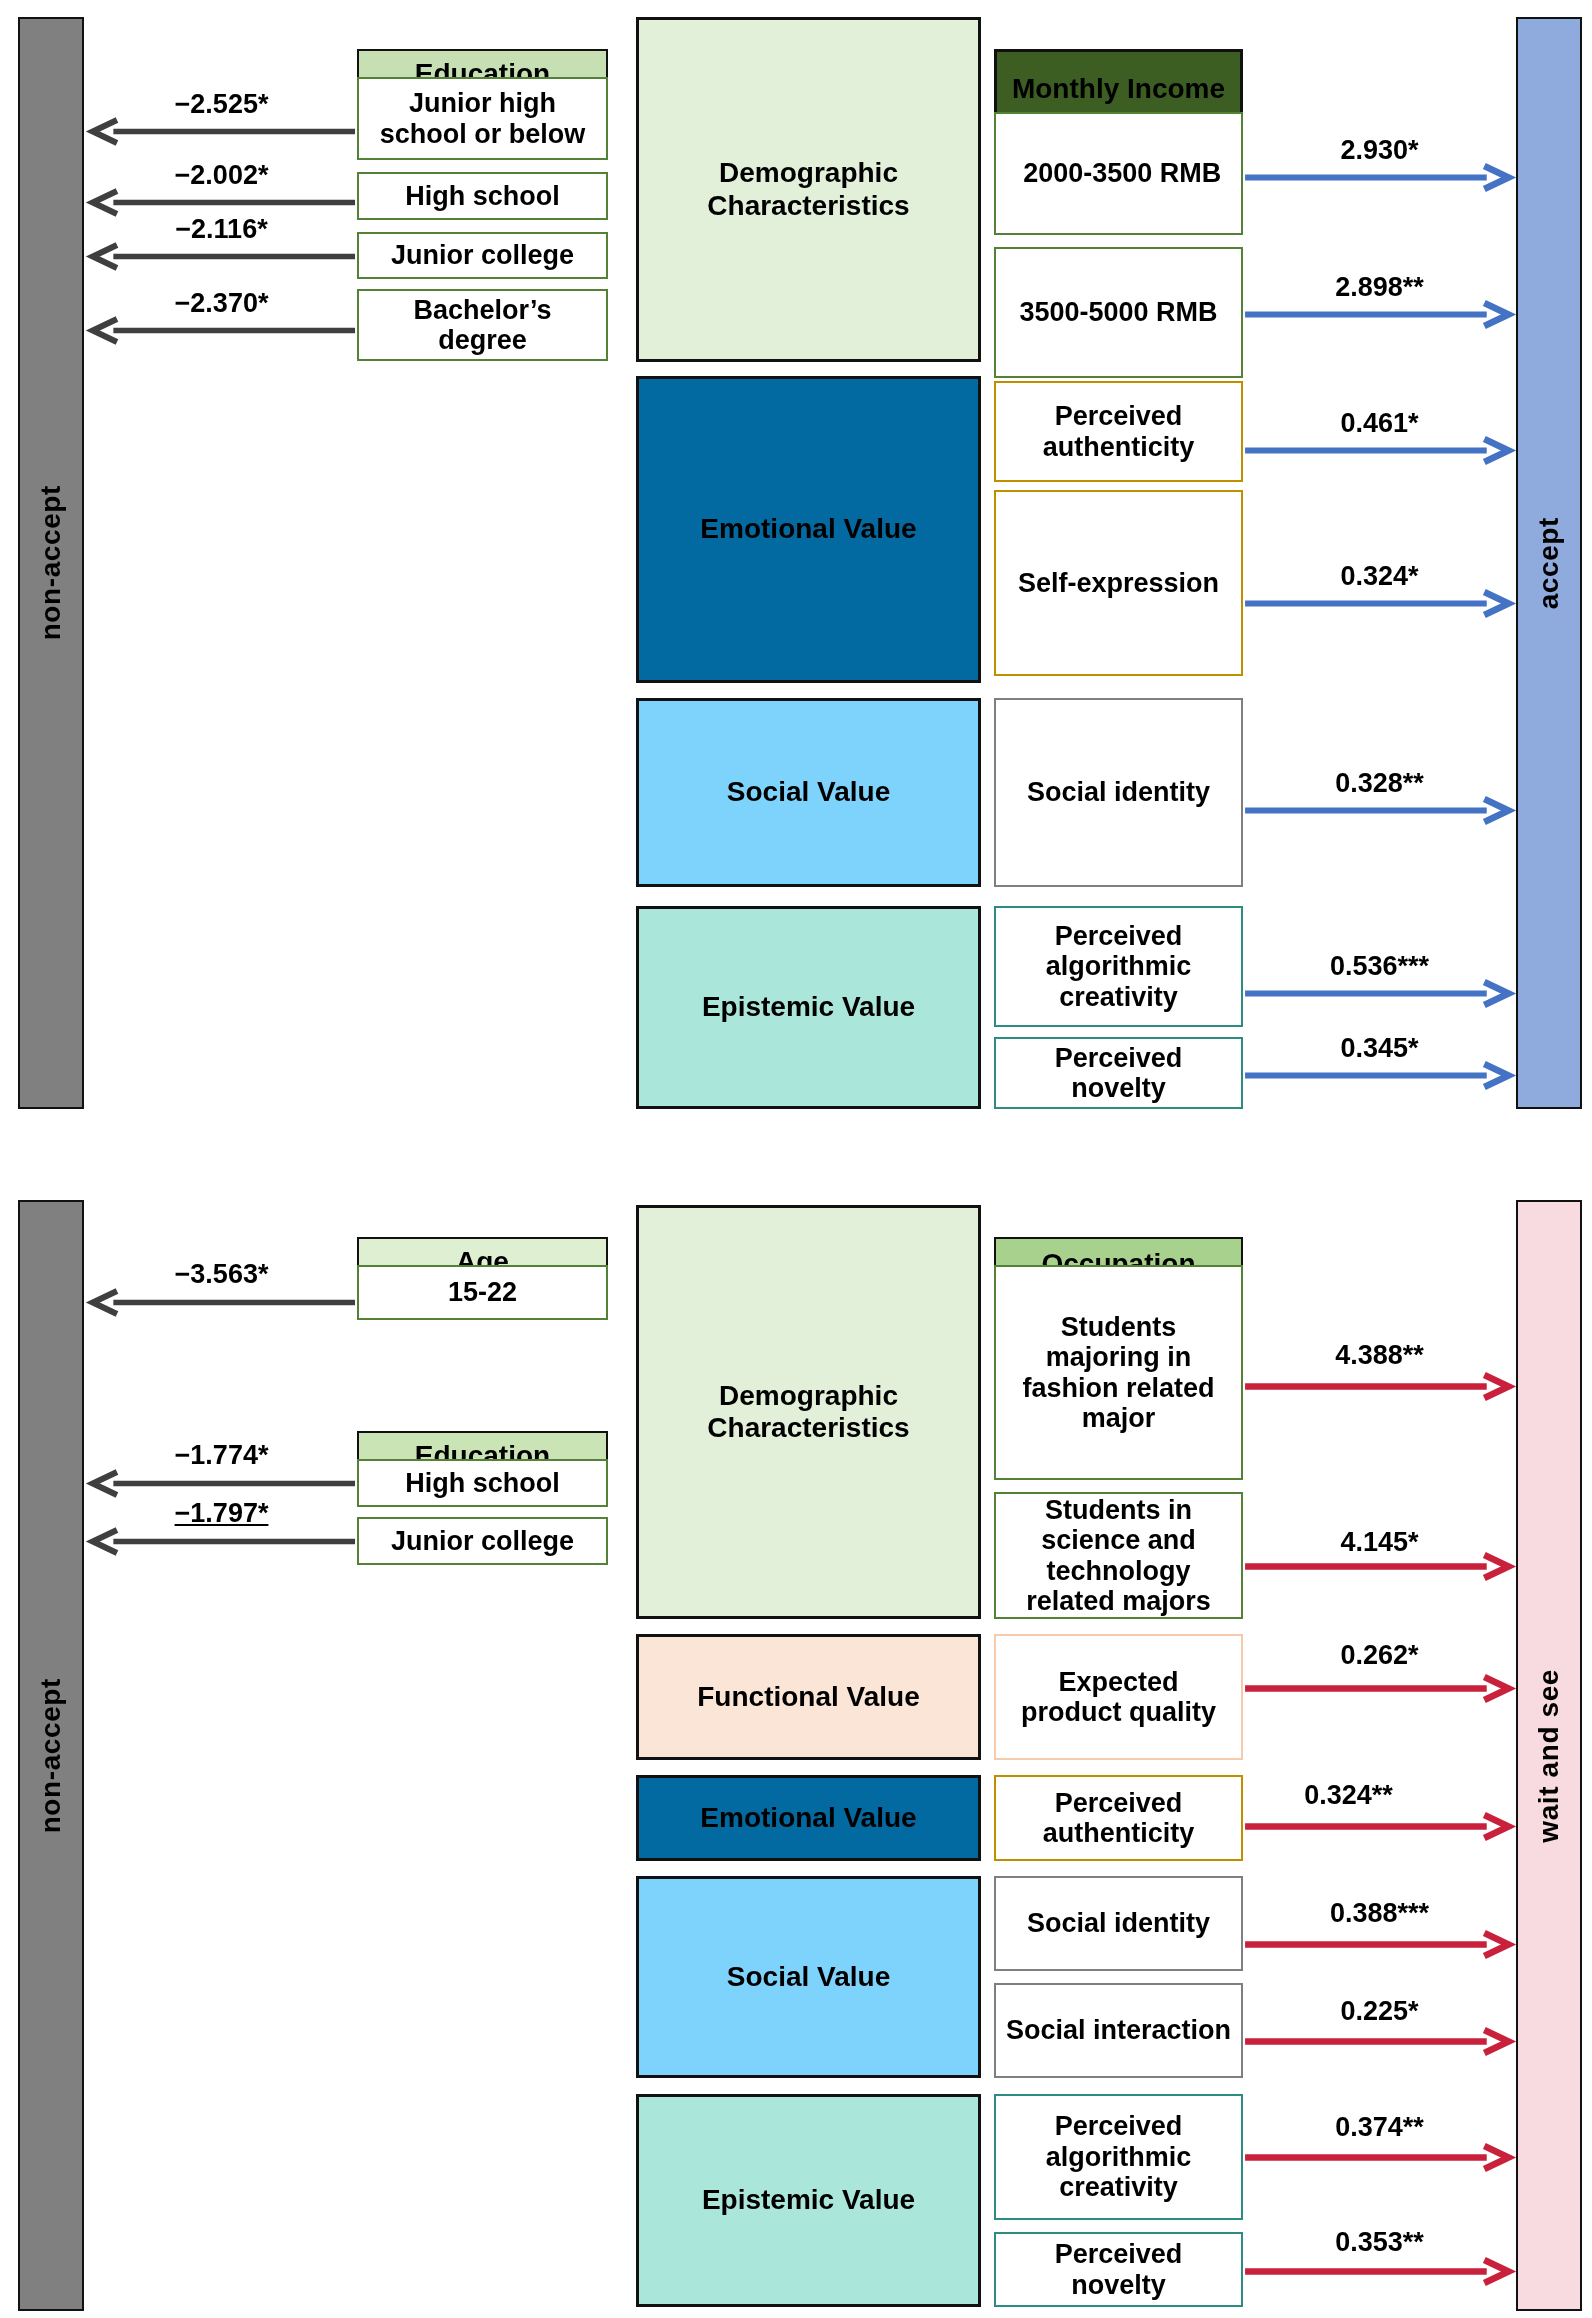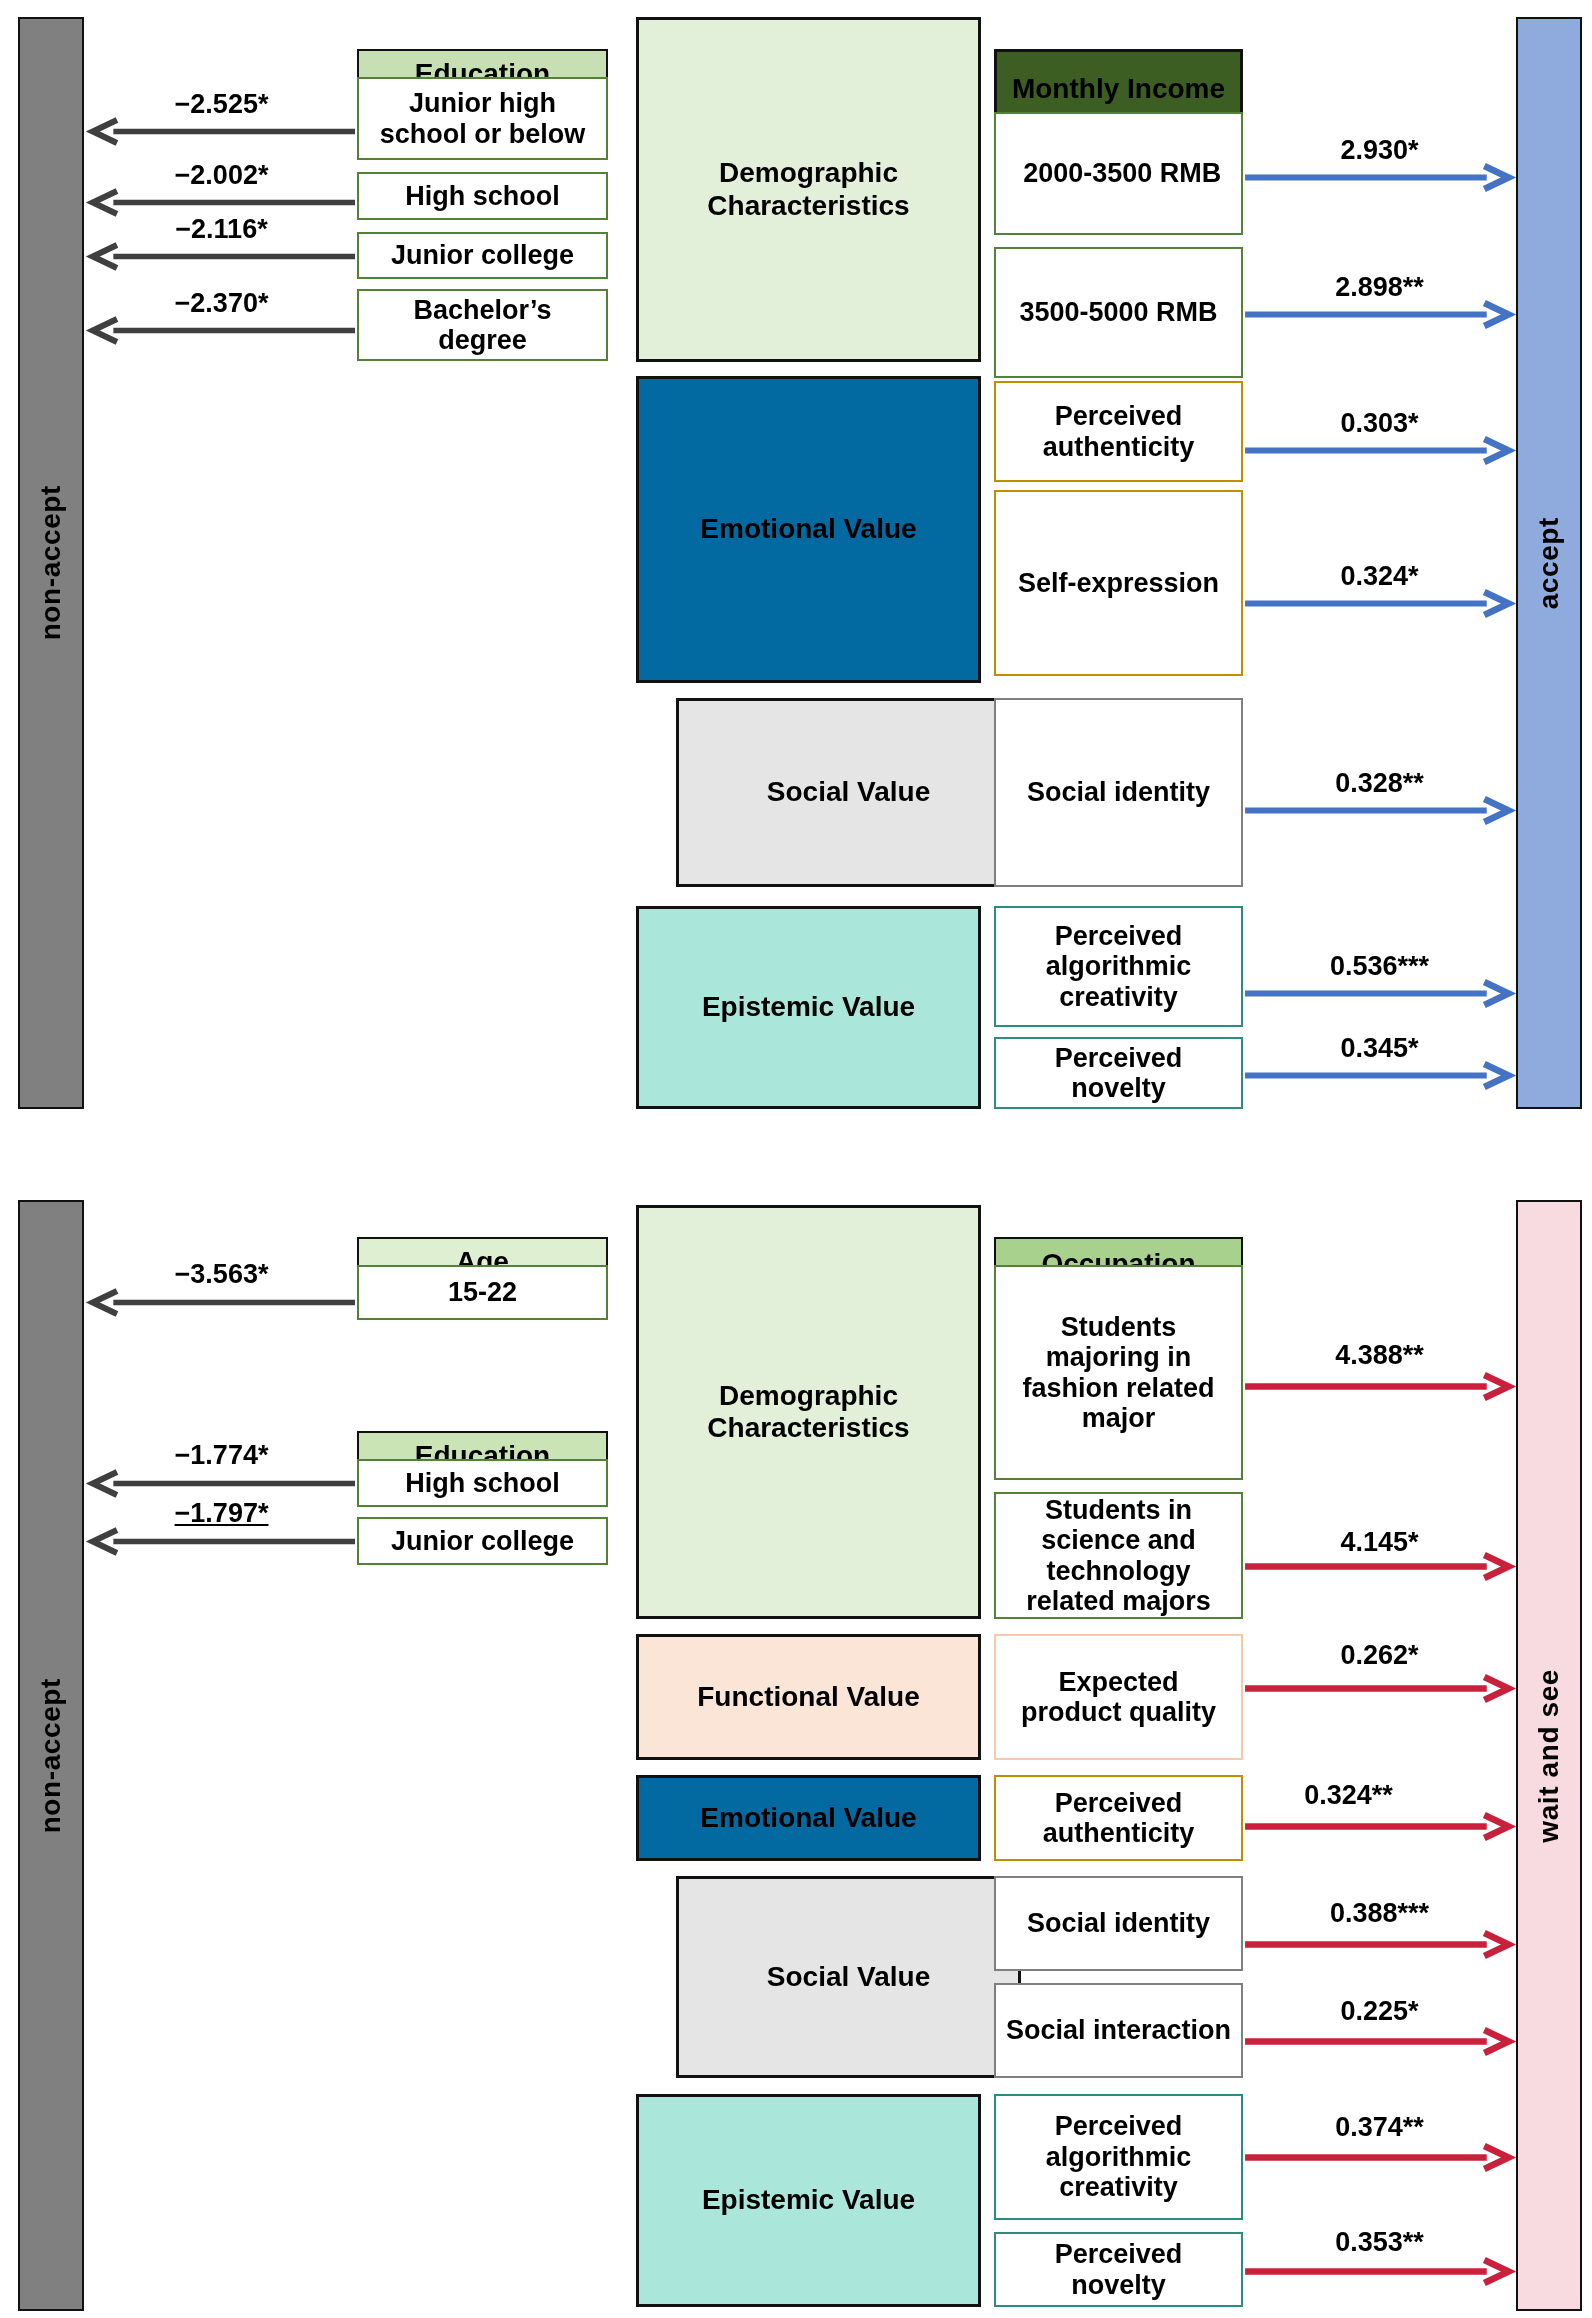--- a/index.html
+++ b/index.html
@@ -10,21 +10,21 @@
   .abs{position:absolute;box-sizing:border-box;}
   
   .bar{display:flex;align-items:center;justify-content:center;border:2.5px solid #111;}
   .bar-gray{background:#808080;}
   .bar-blue{background:#8FAADC;}
   .bar-pink{background:#F7DBE0;}
   .vtext{writing-mode:vertical-rl;transform:rotate(180deg);font-size:28px;letter-spacing:0.6px;white-space:nowrap;}
   
   .cat{display:flex;align-items:center;justify-content:center;text-align:center;
        border:3.1px solid #111;font-size:28px;line-height:1.15;padding:0 12.3px;}
-  .c-green{background:#E2EFD9;} .c-yellow{background:#0369a1;} .c-gray{background:#e5e5e5;margin-left:40px;}
+  .c-green{background:#E2EFD9;} .c-yellow{background:#0369a1;} .c-gray{background:#7dd3fc;}
   .c-teal{background:#ABE6DB;} .c-peach{background:#FBE5D6;}
   
   .hdr{display:flex;align-items:center;justify-content:center;text-align:center;
        border:2.5px solid #111;font-size:28px;margin-top:32px;}
   .h-edu-top{background:#C6E0B4;} .h-age{background:#DFF0D2;} .h-edu-bot{background:#CBE4B5;}
   .h-occ{background:#A9D18E;} .h-income{background:#3C5E23;border-width:3.1px;}
   
   .box{display:flex;align-items:center;justify-content:center;text-align:center;
        background:#fff;border:2.5px solid #538135;font-size:27px;line-height:1.13;padding:0 8.6px;}
   .b-green{border-color:#538135;} .b-gold{border-color:#BF8F00;} .b-gray{border-color:#7F7F7F;}
@@ -126,21 +126,21 @@
   <div class="abs val" style="left:1243px;top:133px;width:273px;">2.930*</div>
   <svg class="arrow" style="left:1243px;top:163px;" width="273" height="29" viewBox="0 0 445 48">
     <line class="st-blue" x1="0" y1="24" x2="400" y2="24" stroke-width="10"></line>
     <polyline class="st-blue" points="396,5 436,24 396,43" stroke-width="11"></polyline>
   </svg>
   <div class="abs val" style="left:1243px;top:270px;width:273px;">2.898**</div>
   <svg class="arrow" style="left:1243px;top:300px;" width="273" height="29" viewBox="0 0 445 48">
     <line class="st-blue" x1="0" y1="24" x2="400" y2="24" stroke-width="10"></line>
     <polyline class="st-blue" points="396,5 436,24 396,43" stroke-width="11"></polyline>
   </svg>
-  <div class="abs val" style="left:1243px;top:406px;width:273px;">0.303*</div>
+  <div class="abs val" style="left:1243px;top:406px;width:273px;">0.461*</div>
   <svg class="arrow" style="left:1243px;top:436px;" width="273" height="29" viewBox="0 0 445 48">
     <line class="st-blue" x1="0" y1="24" x2="400" y2="24" stroke-width="10"></line>
     <polyline class="st-blue" points="396,5 436,24 396,43" stroke-width="11"></polyline>
   </svg>
   <div class="abs val" style="left:1243px;top:559px;width:273px;">0.324*</div>
   <svg class="arrow" style="left:1243px;top:589px;" width="273" height="29" viewBox="0 0 445 48">
     <line class="st-blue" x1="0" y1="24" x2="400" y2="24" stroke-width="10"></line>
     <polyline class="st-blue" points="396,5 436,24 396,43" stroke-width="11"></polyline>
   </svg>
   <div class="abs val" style="left:1243px;top:766px;width:273px;">0.328**</div>

